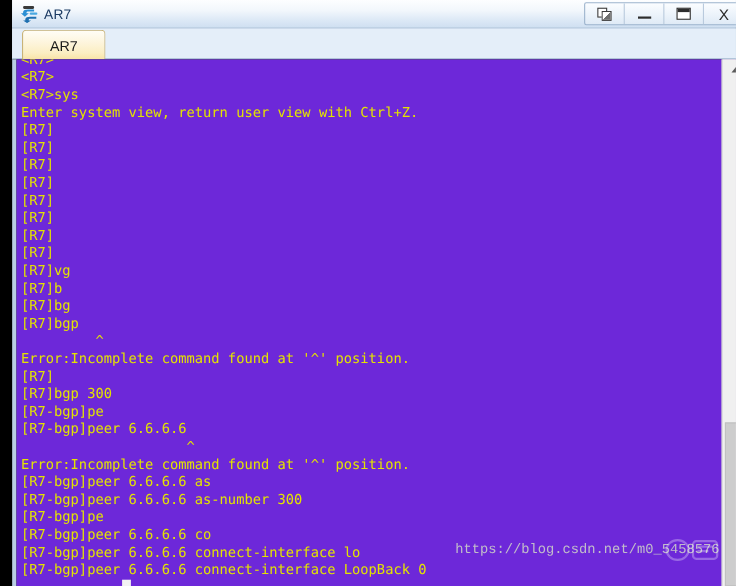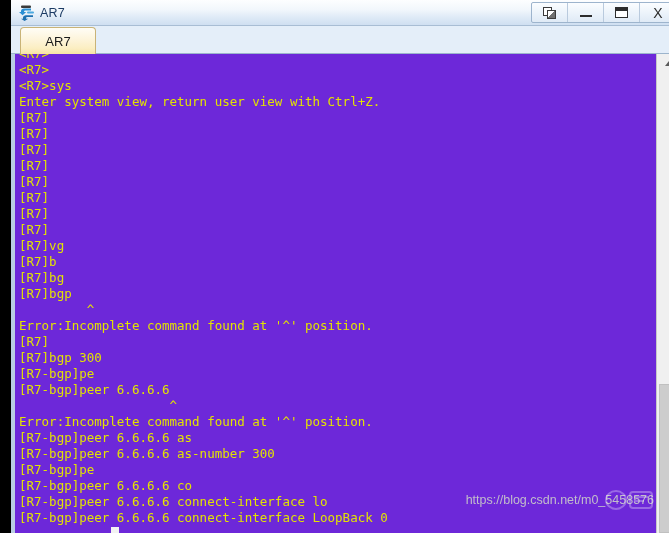--- a/index.html
+++ b/index.html
@@ -204,21 +204,21 @@
     width: 8px;
     height: 6px;
     background: #f2f2f2;
   }
 
   
   .watermark {
     position: absolute;
     right: 26px;
     bottom: 25px;
-    font-family: Liberation Sans, sans-serif;
+    font-family: Liberation Mono, monospace;
     font-size: 12.5px;
     color: #c9c9c9;
     white-space: nowrap;
     pointer-events: none;
     opacity: .92;
   }
 
   .wm-logo {
     position: absolute;
     right: 24px;

